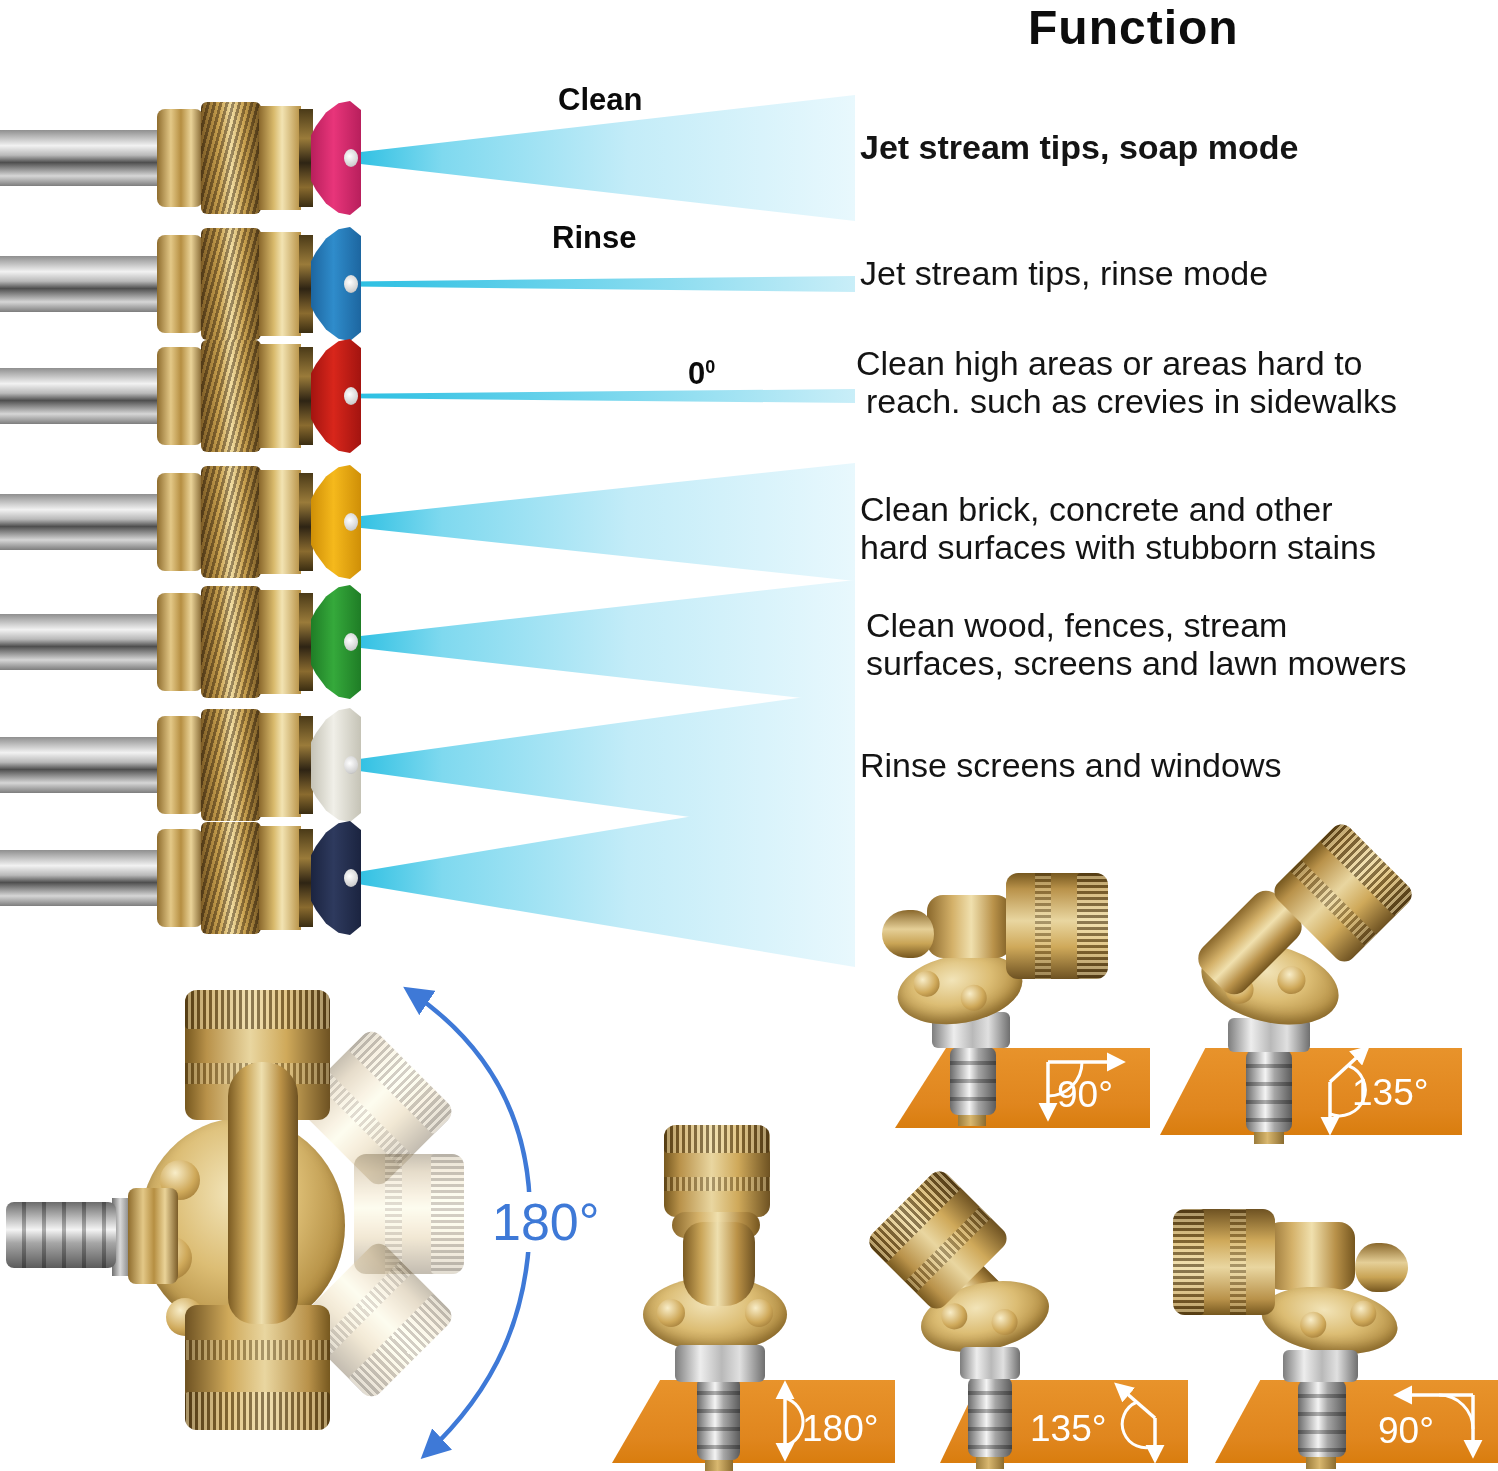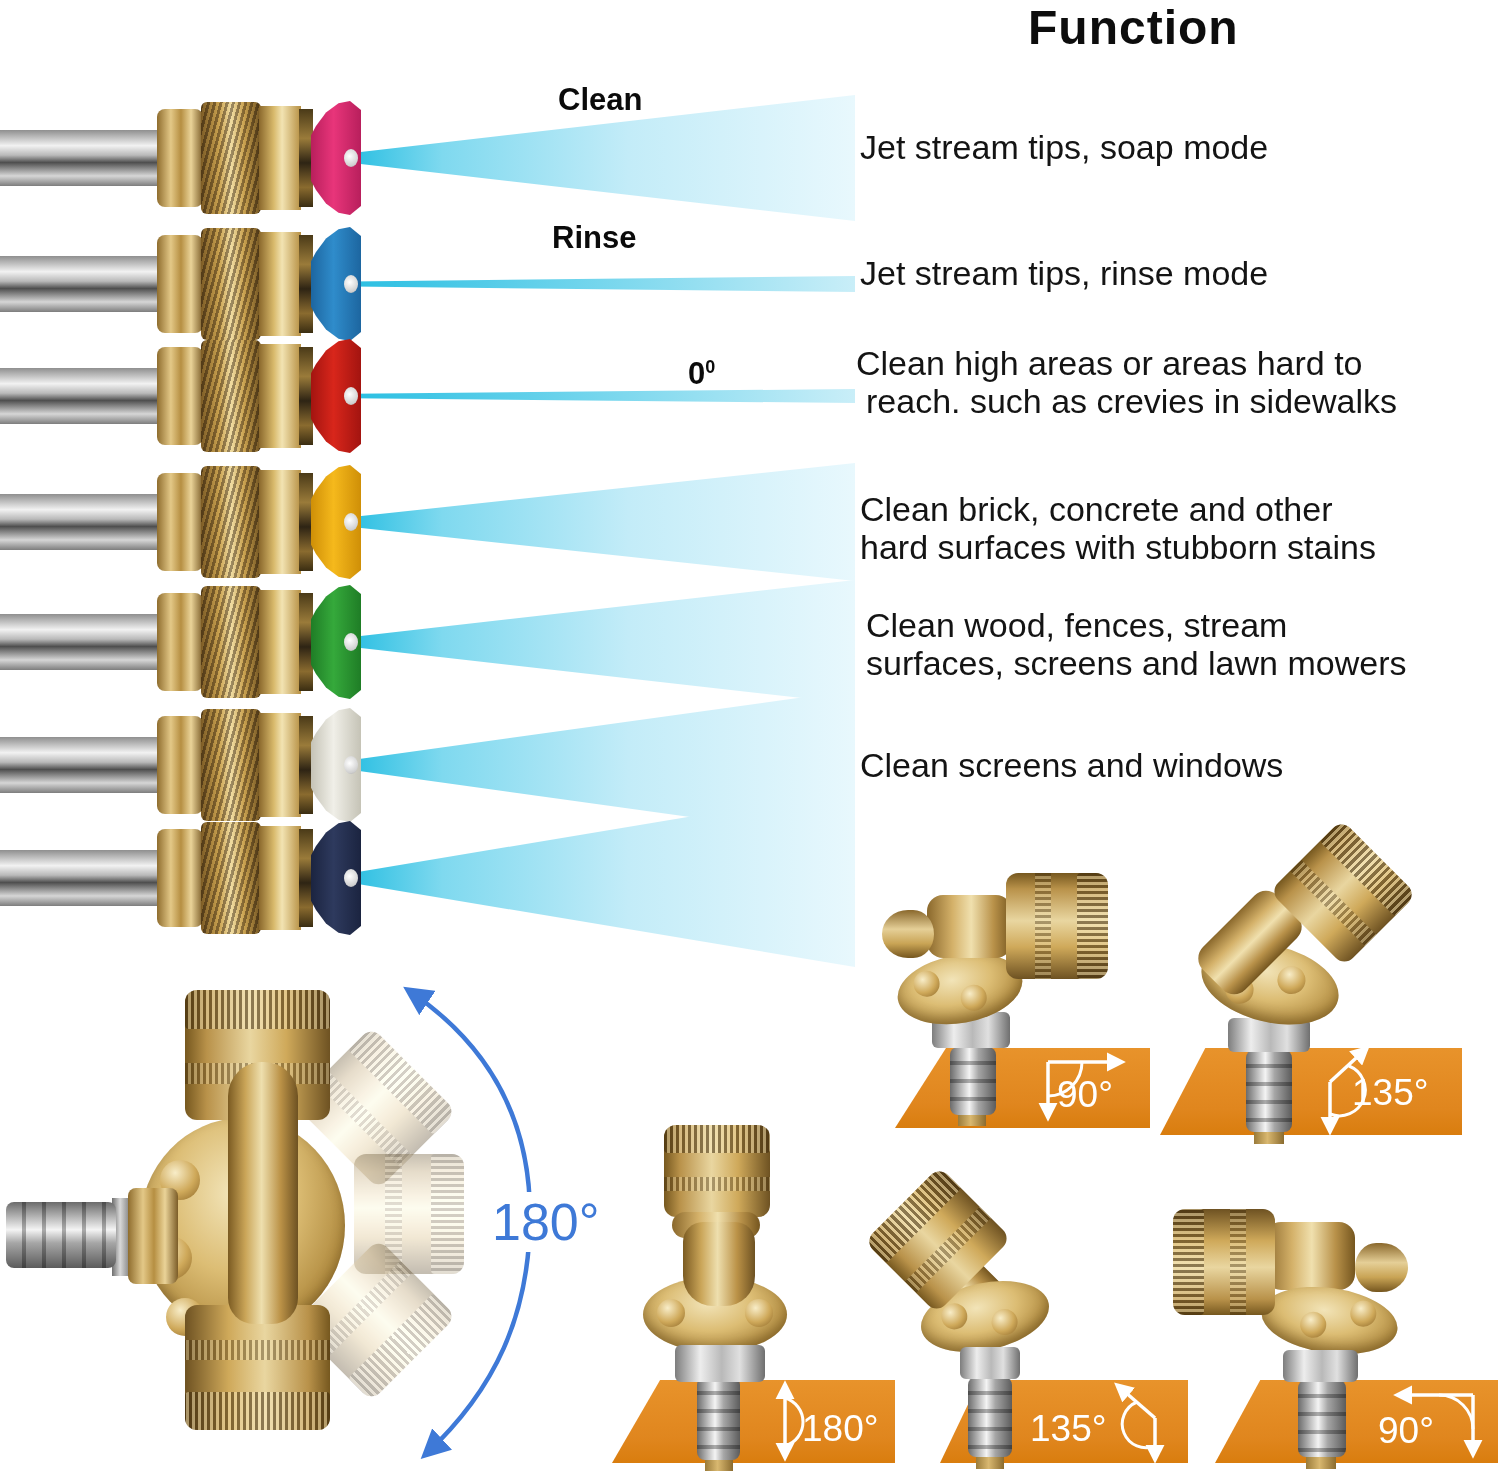--- a/index.html
+++ b/index.html
@@ -40,21 +40,21 @@
   .r0{--ty:98px; --ch:126px; --lx:558px; --lyo:-16px;}
   .r1{--ty:224px;--ch:16px; --lx:552px; --lyo:-4px;}
   .r2{--ty:336px;--ch:14px; --lx:688px; --lyo:20px;}
   .r3{--ty:462px;--ch:118px;--lx:578px; --lyo:32px;}
   .r4{--ty:582px;--ch:124px;--lx:578px; --lyo:32px;}
   .r5{--ty:705px;--ch:150px;--lx:600px; --lyo:35px;}
   .r6{--ty:818px;--ch:178px;--lx:578px; --lyo:36px;}
   
   .desc{position:absolute;font-size:34px;line-height:38px;color:#141414;white-space:nowrap;}
   .desc .ind{padding-left:10px;}
-  .d0{left:860px;top:128px;} .d1{left:860px;top:254px;} .d2{left:856px;top:344px;}
+  .d0{left:860px;top:128px;font-weight:bold;} .d1{left:860px;top:254px;} .d2{left:856px;top:344px;}
   .d3{left:860px;top:490px;} .d4{left:866px;top:606px;} .d5{left:860px;top:746px;}
   
   .vcol{position:absolute;border-radius:12px;
         background:linear-gradient(90deg,#76581f 0%,#b9924a 15%,#e9d6a0 45%,#cfa95a 70%,#6e5222 100%);}
   .vcol::before{content:"";position:absolute;left:0;right:0;top:0;height:30%;border-radius:12px 12px 4px 4px;
         background:repeating-linear-gradient(90deg,rgba(50,32,6,.5) 0 3px,rgba(255,243,205,.4) 3px 6px);}
   .vcol::after{content:"";position:absolute;left:0;right:0;top:56%;height:16%;
         background:repeating-linear-gradient(90deg,rgba(50,32,6,.35) 0 3px,rgba(255,243,205,.3) 3px 6px);}
   .ghost{opacity:.42;filter:brightness(1.18) saturate(.5);}
   .disc{position:absolute;border-radius:50%;
@@ -194,21 +194,21 @@
   </div>
   <div class="desc d3">
     <div>Clean brick, concrete and other</div>
     <div>hard surfaces with stubborn stains</div>
   </div>
   <div class="desc d4">
     <div>Clean wood, fences, stream</div>
     <div>surfaces, screens and lawn mowers</div>
   </div>
   <div class="desc d5">
-    <div>Clean screens and windows</div>
+    <div>Rinse screens and windows</div>
   </div>
 
   <div class="pv vcol ghost" style="left:315px;top:1053px;width:120px;height:110px;transform:rotate(45deg);"></div>
   <div class="pv vcol ghost" style="left:349px;top:1159px;width:120px;height:110px;transform:rotate(90deg);"></div>
   <div class="pv vcol ghost" style="left:315px;top:1265px;width:120px;height:110px;transform:rotate(135deg);"></div>
   <div class="pv disc" style="left:140px;top:1118px;width:205px;height:215px;z-index:2;">
     <span class="bump" style="left:20px;top:42px;width:40px;height:40px;"></span>
     <span class="bump" style="left:8px;top:118px;width:44px;height:44px;"></span>
     <span class="bump" style="left:26px;top:180px;width:38px;height:38px;"></span>
   </div>

